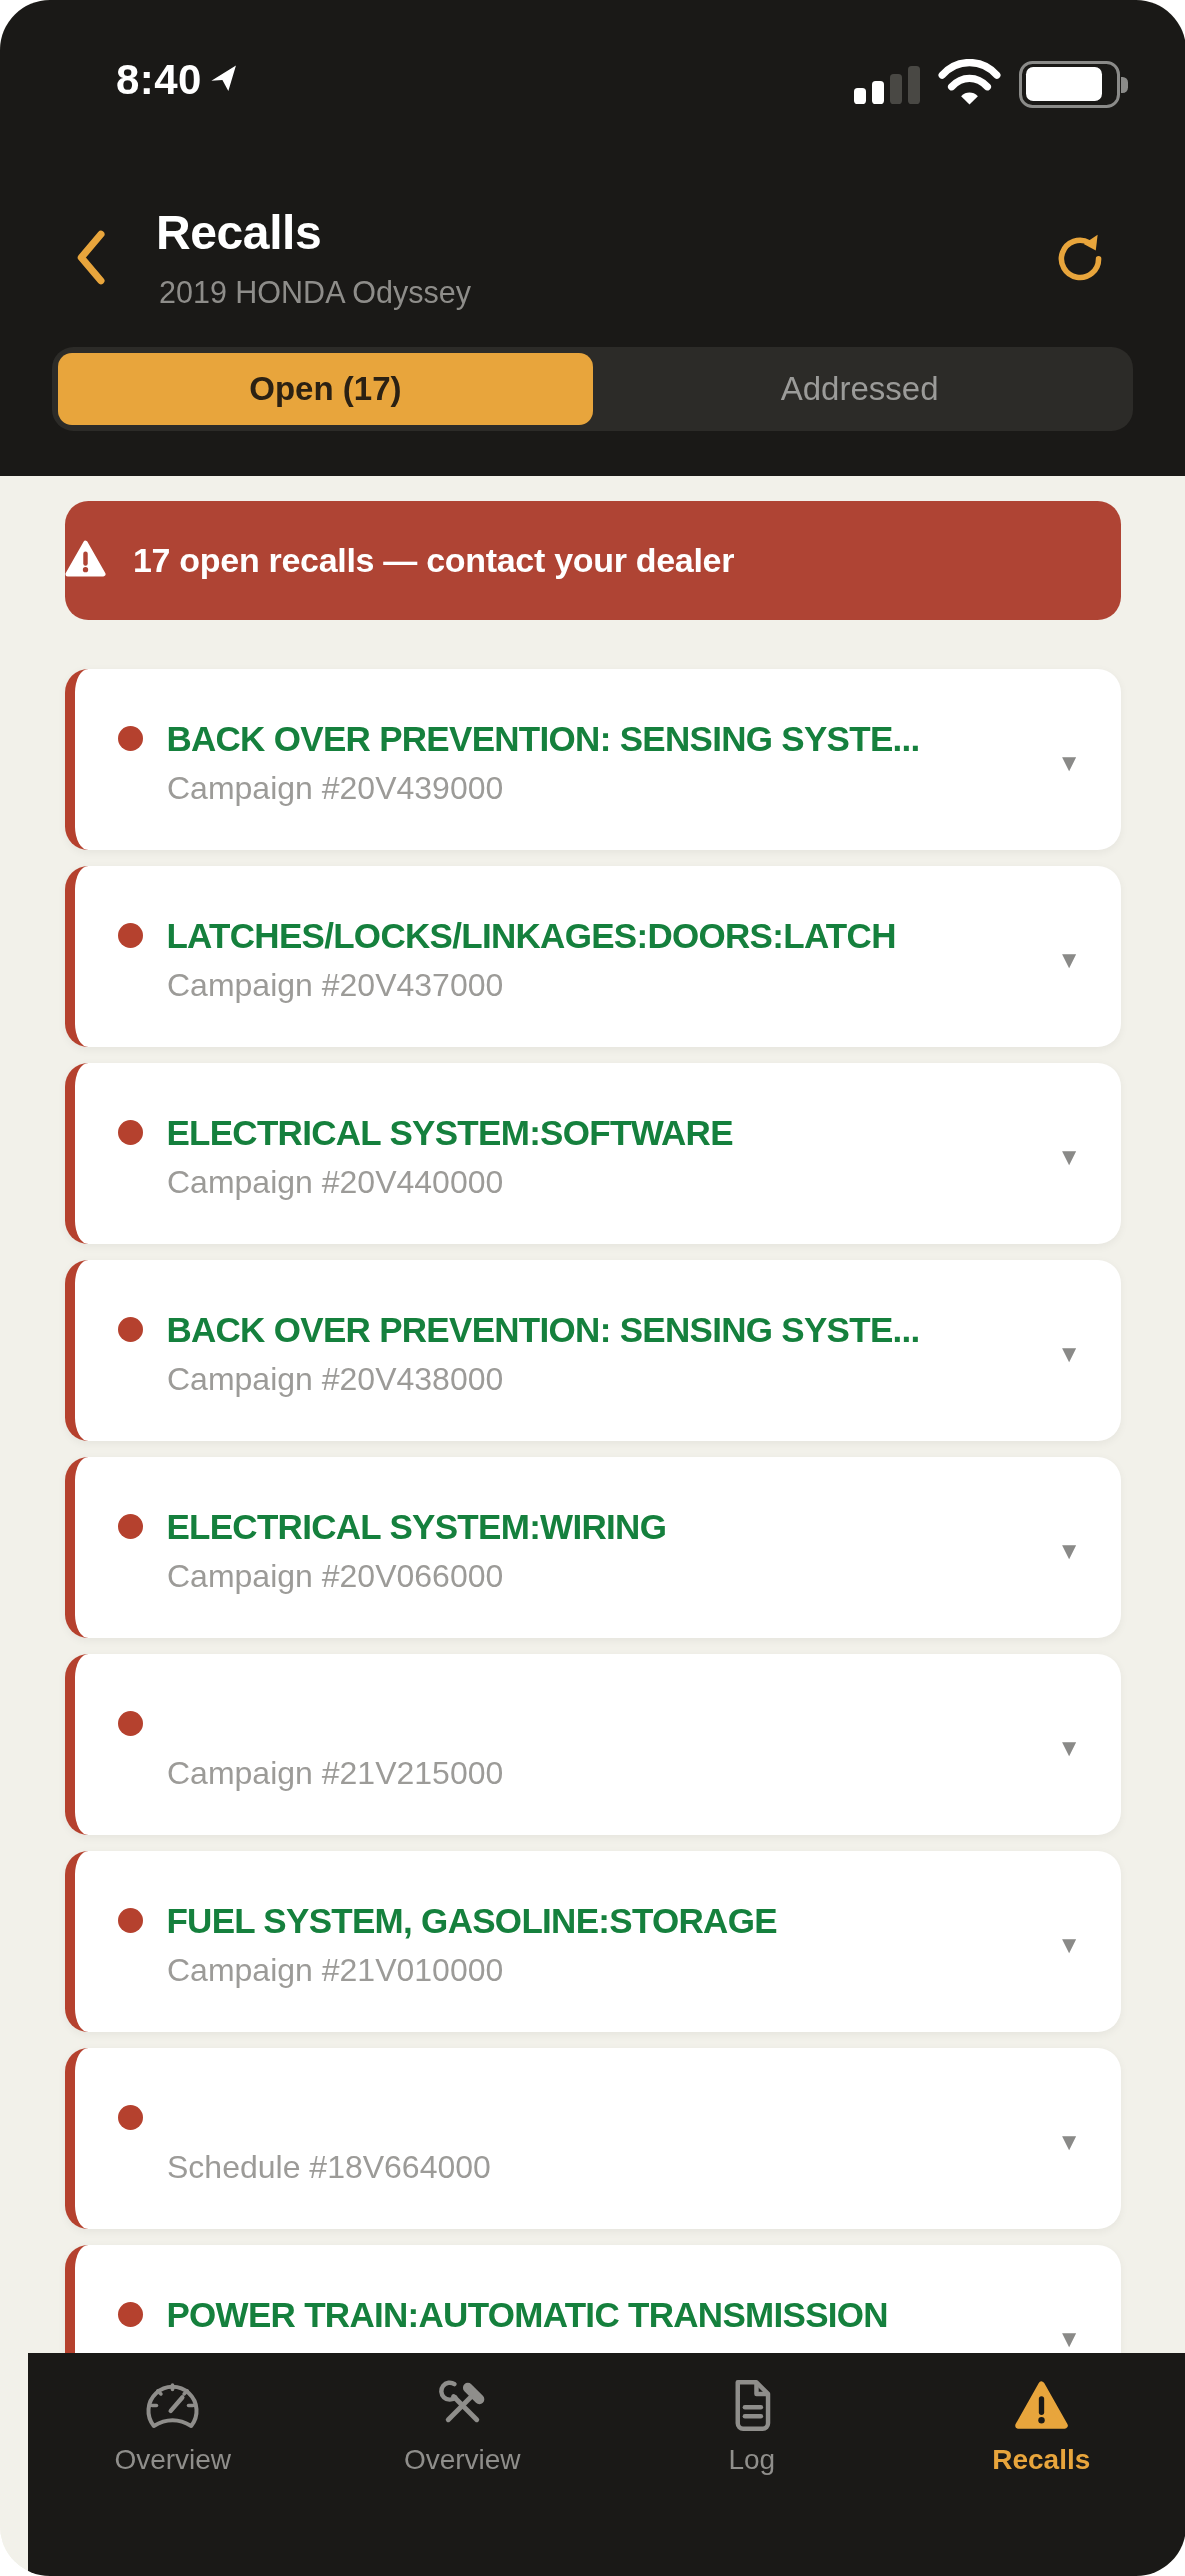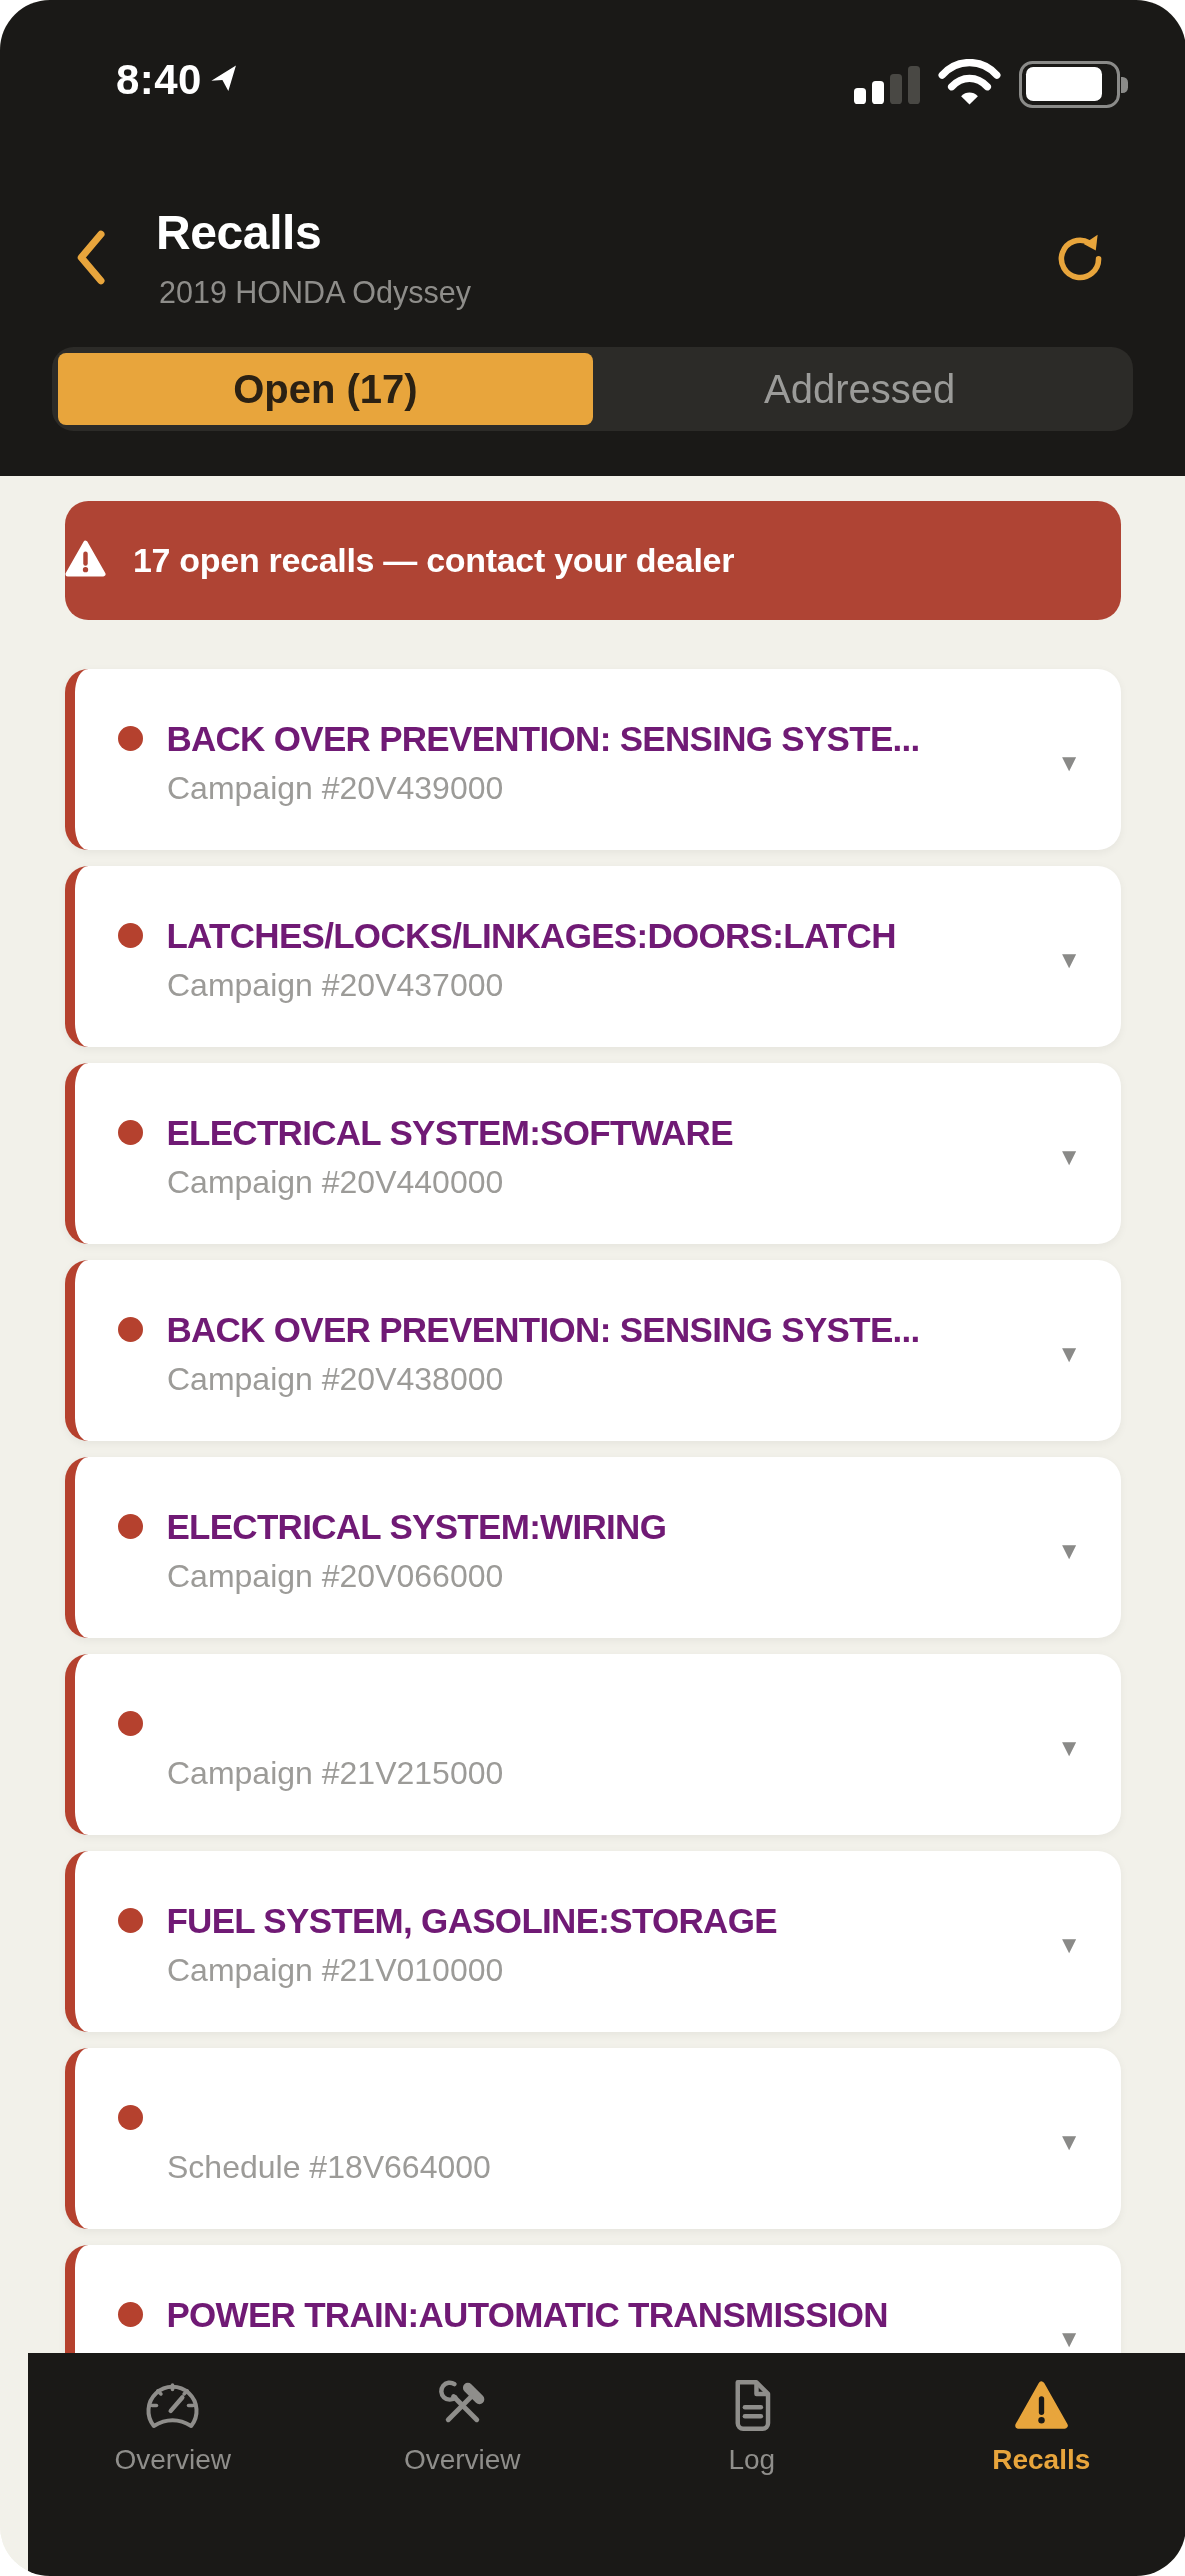--- a/index.html
+++ b/index.html
@@ -25,39 +25,39 @@
   .battery .fill{position:absolute;left:3.6px;top:3.6px;bottom:3.6px;width:80%;background:#fff;border-radius:7.2px;}
   .battery .nub{position:absolute;right:-10.8px;top:13.5px;width:7.2px;height:16px;background:#8b8b89;border-radius:0 5.4px 5.4px 0;}
   .backbtn{position:absolute;left:72px;top:228px;width:40px;height:59px;cursor:pointer;}
   .pagetitle{position:absolute;left:156px;top:205px;font-size:48px;font-weight:700;color:#ffffff;letter-spacing:-0.4px;}
   .pagesub{position:absolute;left:159px;top:275px;font-size:30.5px;color:#8e8d8a;}
   .refreshbtn{position:absolute;left:1054px;top:230px;width:52px;height:54px;cursor:pointer;}
   .segmented{
     position:absolute;left:52px;top:347px;width:1081px;height:84px;background:#2c2b28;
     border-radius:21.6px;display:flex;padding:6.3px;box-sizing:border-box;
   }
-  .seg{flex:1;display:flex;align-items:center;justify-content:center;font-size:40px;color:#9b9b99;border-radius:8px;cursor:pointer;}
+  .seg{flex:1;display:flex;align-items:center;justify-content:center;font-size:33px;color:#9b9b99;border-radius:14px;cursor:pointer;}
   .seg.active{background:#e8a53c;color:#2b2113;font-weight:700;}
   
   .content{position:absolute;top:476px;left:0;right:0;bottom:0;background:#f2f1ea;padding:25px 65px 0 65px;box-sizing:border-box;}
   .banner{
     height:119px;border-radius:23.4px;background:#af4434;display:flex;align-items:center;
     gap:27px;margin-bottom:49px;
   }
   .banner .btext{color:#ffffff;font-size:34px;font-weight:700;letter-spacing:-0.3px;}
   .cards{display:flex;flex-direction:column;gap:16px;}
   .card{
     position:relative;height:181px;background:#ffffff;border-radius:23.4px;
     border-left:10px solid #b5412e;box-sizing:border-box;
     padding:49px 126px 0 43px;box-shadow:0 2.7px 9px rgba(0,0,0,.05);
   }
   .crow{display:flex;align-items:center;gap:23.4px;height:41px;}
   .dot{width:25px;height:25px;border-radius:50%;background:#b5412e;flex:0 0 auto;}
   .ctitle{
-    font-size:35px;font-weight:700;color:#701a75;letter-spacing:-0.7px;
+    font-size:35px;font-weight:700;color:#15803d;letter-spacing:-0.7px;
     white-space:nowrap;overflow:hidden;
   }
   .ccampaign{margin:10.8px 0 0 49px;font-size:32px;color:#9c9b98;}
   .cchev{position:absolute;right:40px;top:50%;transform:translateY(-38%);font-size:24px;color:#8a8a88;line-height:1;}
   
   .tabbar{position:absolute;left:0;right:0;bottom:0;height:223px;background:#1a1917;display:flex;z-index:5;margin-left:28px;}
   .tab{flex:1;display:flex;flex-direction:column;align-items:center;padding-top:23.4px;cursor:pointer;}
   .tab .ticon{height:59px;display:flex;align-items:center;justify-content:center;}
   .tab .tlabel{margin-top:9px;font-size:28px;color:#8f8e8b;}
   .tab.active .tlabel{color:#e8a53c;font-weight:700;}

